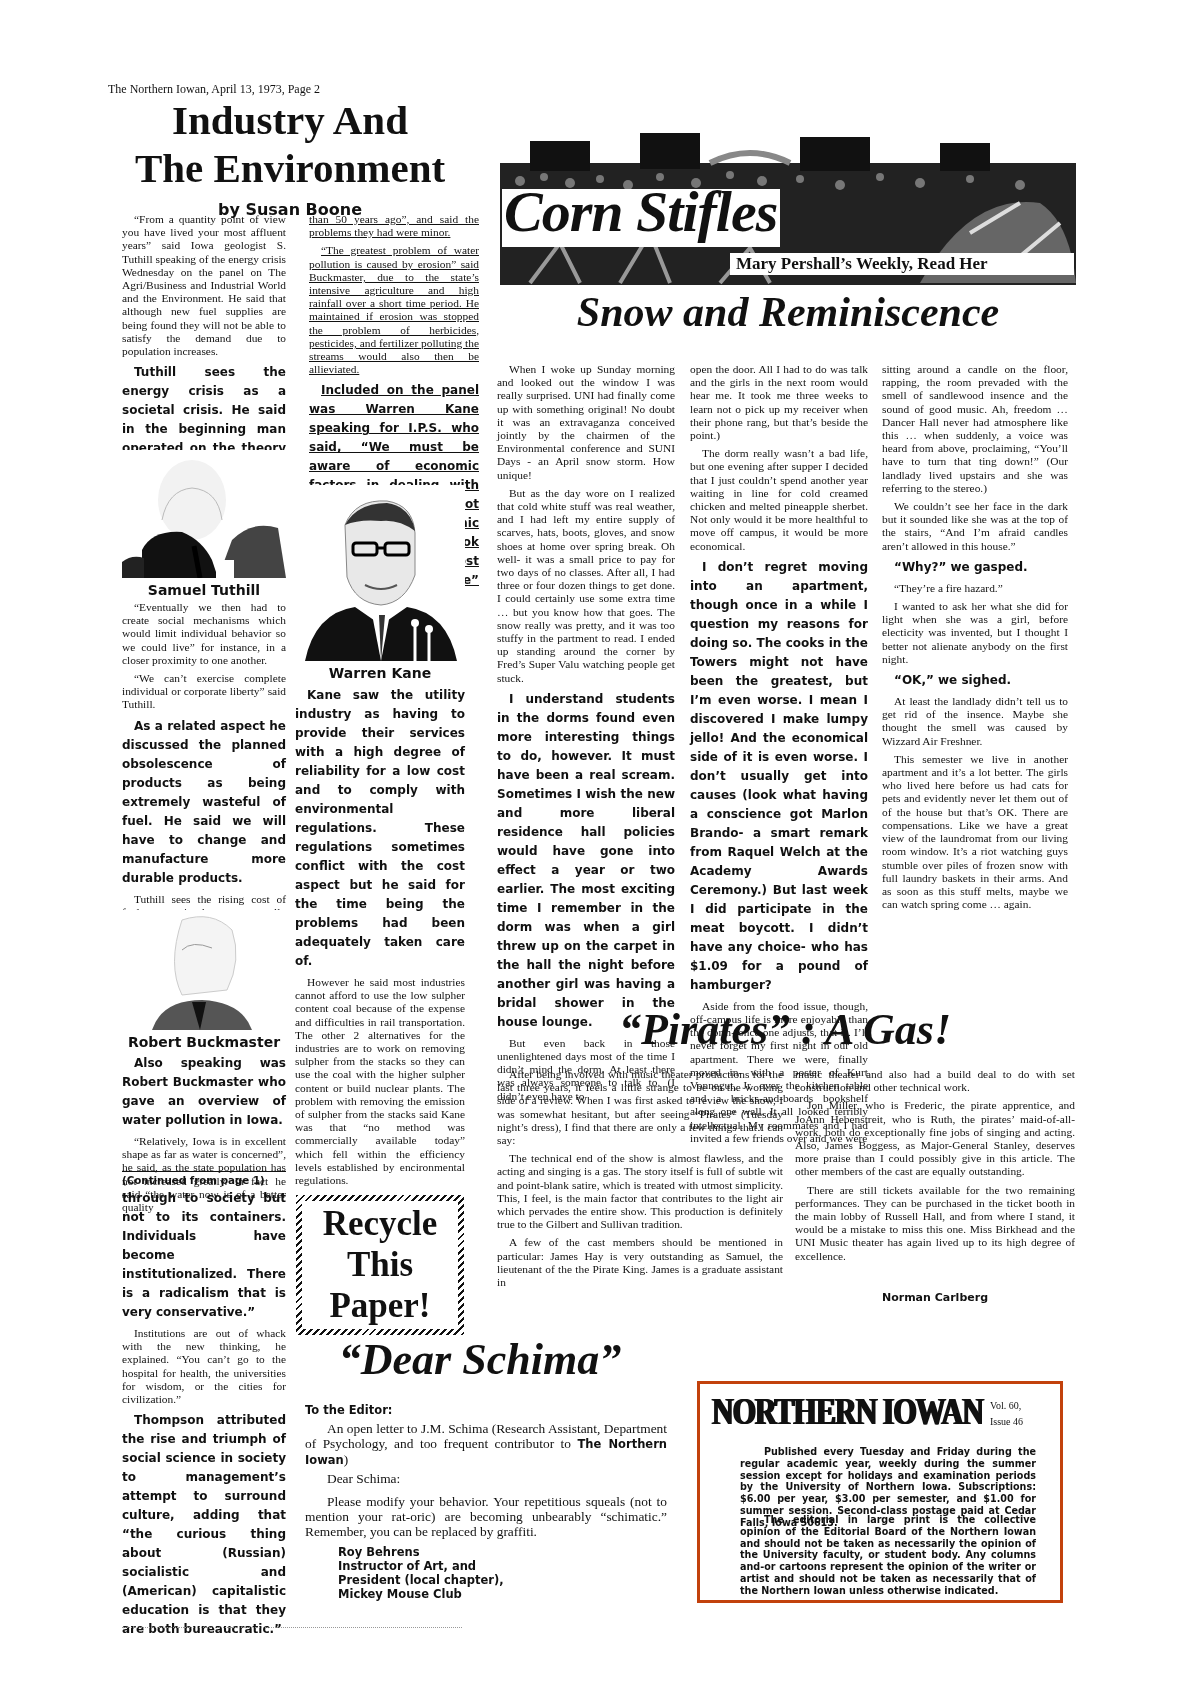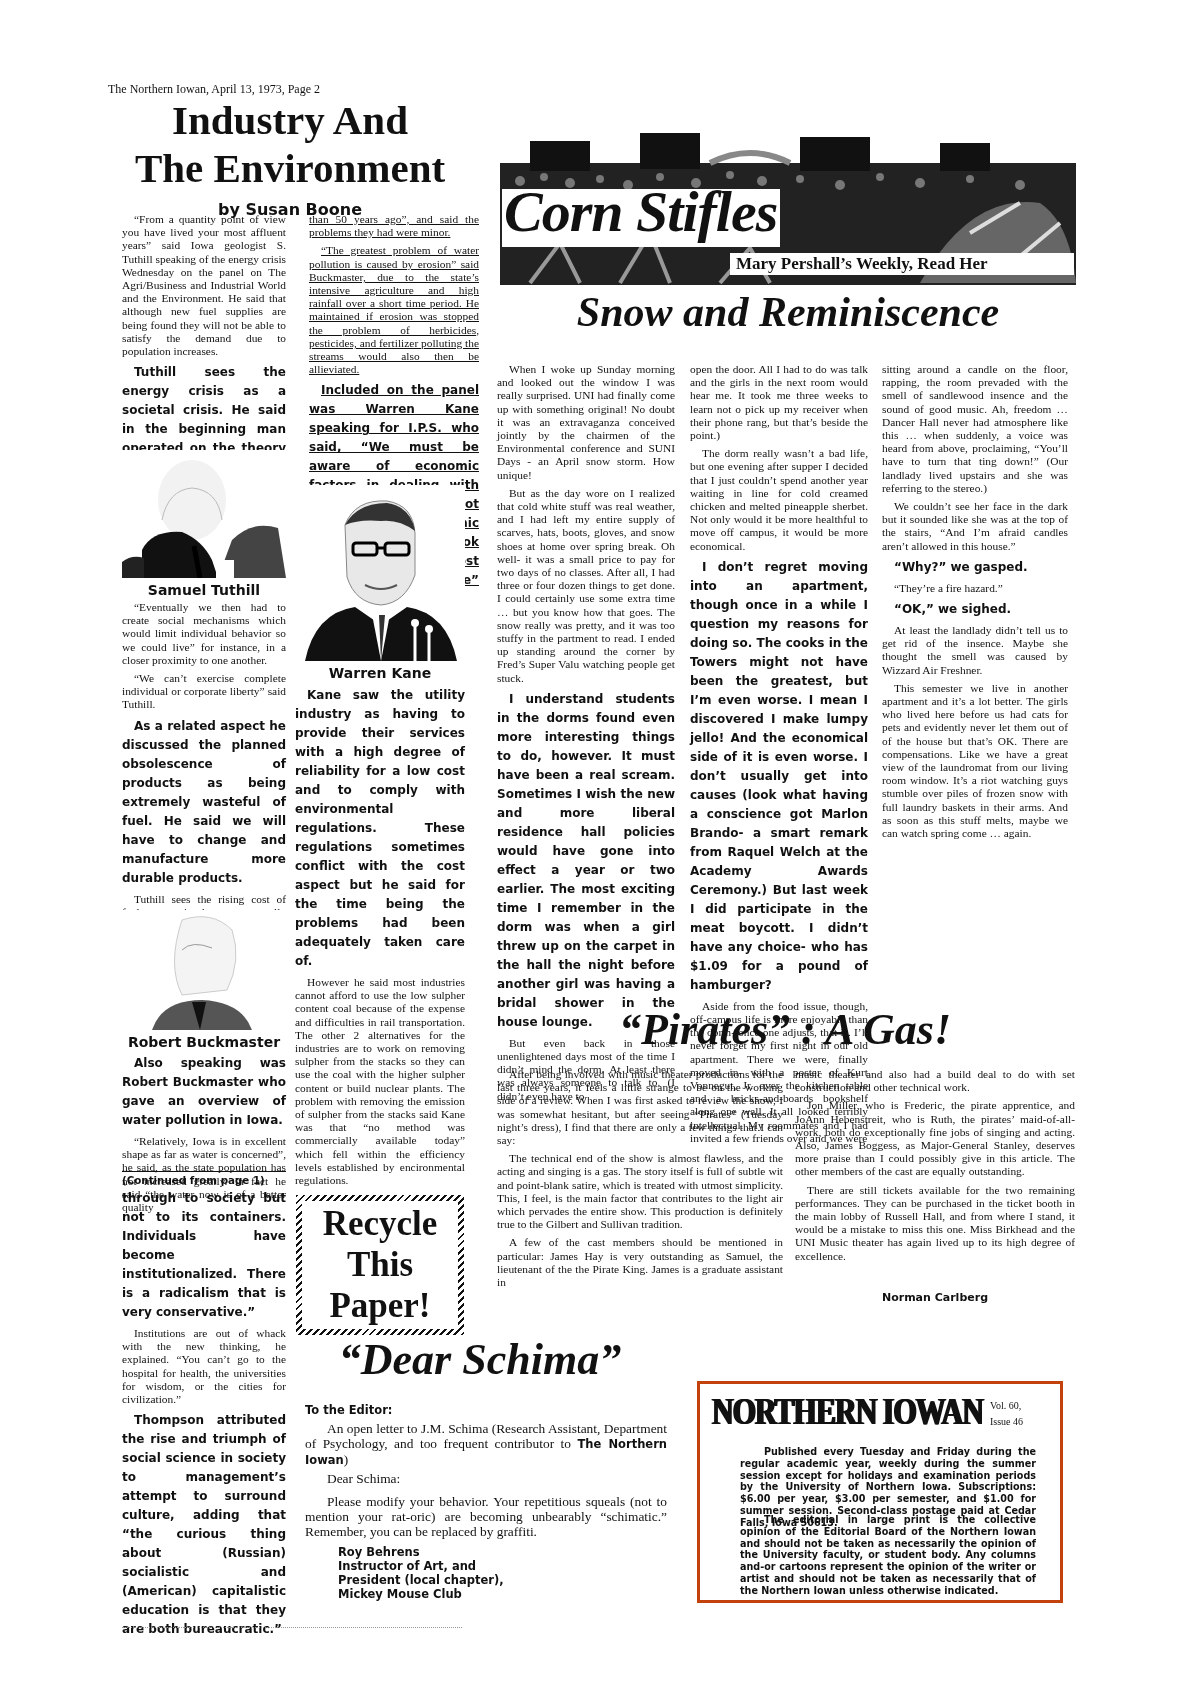--- a/index.html
+++ b/index.html
@@ -160,20 +160,21 @@
     <p style="text-indent: 0px;">open the door. All I had to do was talk and the girls in the next room would hear me. It took me three weeks to learn not o pick up my receiver when their phone rang, but that’s beside the point.)</p>
     <p>The dorm really wasn’t a bad life, but one evening after supper I decided that I just couldn’t spend another year waiting in line for cold creamed chicken and melted pineapple sherbet. Not only would it be more healthful to move off campus, it would be more economical.</p>
     <p class="b">I don’t regret moving into an apartment, though once in a while I question my reasons for doing so. The cooks in the Towers might not have been the greatest, but I’m even worse. I mean I discovered I make lumpy jello! And the economical side of it is even worse. I don’t usually get into causes (look what having a conscience got Marlon Brando- a smart remark from Raquel Welch at the Academy Awards Ceremony.) But last week I did participate in the meat boycott. I didn’t have any choice- who has $1.09 for a pound of hamburger?</p>
     <p>Aside from the food issue, though, off-campus life is more enjoyable than the dorm- once one adjusts, that is. I’ll never forget my first night in our old apartment. There we were, finally moved in- with a poster of Kurt Vonnegut, Jr. over the kitchen table and a bricks-and-boards bookshelf along one wall. It all looked terribly intellectual. My roommates and I had invited a few friends over and we were</p>
   </div>
 <div class="abs col" style="left:882px;top:363px;width:186px;">
     <p style="text-indent: 0px;">sitting around a candle on the floor, rapping, the room prevaded with the smell of sandlewood insence and the sound of good music. Ah, freedom … Dancer Hall never had atmosphere like this … when suddenly, a voice was heard from above, proclaiming, “You’ll have to turn that ting down!” (Our landlady lived upstairs and she was referring to the stereo.)</p>
     <p>We couldn’t see her face in the dark but it sounded like she was at the top of the stairs, “And I’m afraid candles aren’t allowed in this house.”</p>
     <p class="b">“Why?” we gasped.</p>
     <p>“They’re a fire hazard.”</p>
+    <p>I wanted to ask her what she did for light when she was a girl, before electicity was invented, but I thought I better not alienate anybody on the first night.</p>
     <p class="b">“OK,” we sighed.</p>
     <p>At least the landlady didn’t tell us to get rid of the insence. Maybe she thought the smell was caused by Wizzard Air Freshner.</p>
     <p>This semester we live in another apartment and it’s a lot better. The girls who lived here before us had cats for pets and evidently never let them out of of the house but that’s OK. There are compensations. Like we have a great view of the laundromat from our living room window. It’s a riot watching guys stumble over piles of frozen snow with full laundry baskets in their arms. And as soon as this stuff melts, maybe we can watch spring come … again.</p>
   </div>
 
 <div class="abs serif" style="left:495px;top:1004px;width:580px;text-align:center;font-style:italic;font-weight:bold;font-size:44px;line-height:52px;">“Pirates” : A Gas!</div>
 <div class="abs col" style="left:497px;top:1068px;width:286px;">
     <p>After being involved with music theater productions for the last three years, it feels a little strange to be on the working side of a review. When I was first asked to review the show, I was somewhat hesitant, but after seeing “Pirates” (Tuesday night’s dress), I find that there are only a few things that I can say:</p>
     <p>The technical end of the show is almost flawless, and the acting and singing is a gas. The story itself is full of subtle wit and point-blank satire, which is treated with utmost simplicity. This, I feel, is the main factor that contributes to the light air which pervades the entire show. This production is definitely true to the Gilbert and Sullivan tradition.</p>
     <p>A few of the cast members should be mentioned in particular: James Hay is very outstanding as Samuel, the lieutenant of the the Pirate King. James is a graduate assistant in</p>

